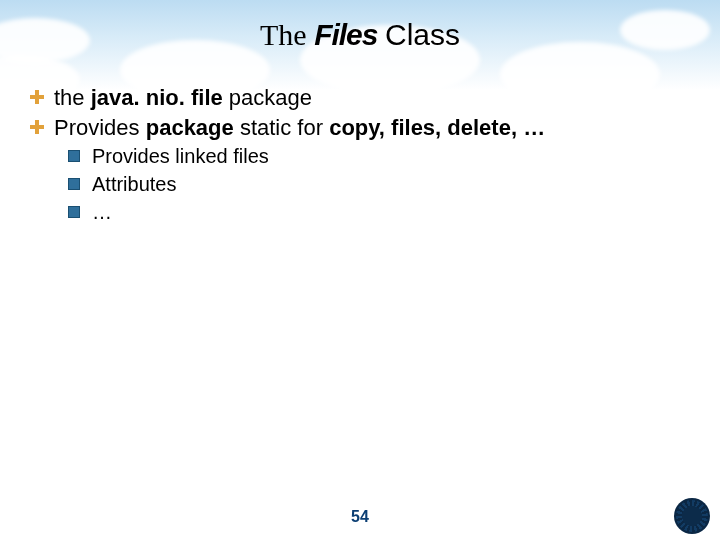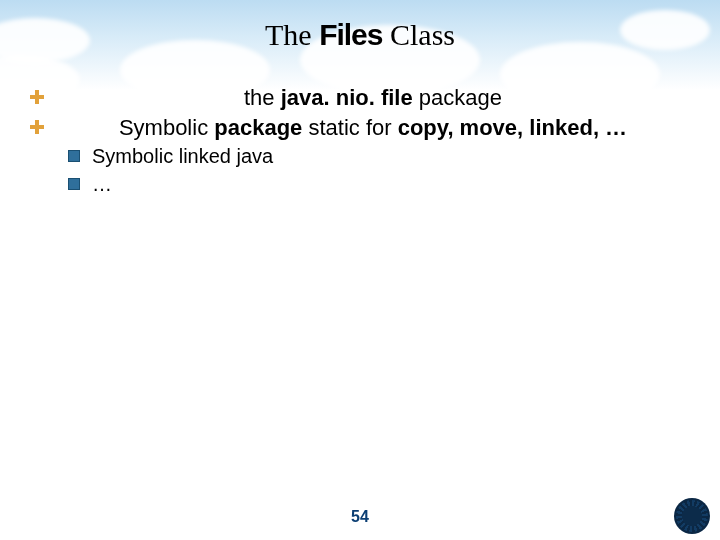--- a/index.html
+++ b/index.html
@@ -29,31 +29,31 @@
   .c6 { width: 120px; height: 50px; top: 55px; left: -40px; }
   .title {
     position: relative;
     text-align: center;
     padding-top: 18px;
     font-size: 30px;
     color: #000;
     font-family: Georgia, 'Times New Roman', serif;
   }
   .title .w1 { font-family: Georgia, serif; font-weight: normal; }
-  .title .w2 { font-family: Arial, Helvetica, sans-serif; font-weight: bold; letter-spacing: -1px; }
-  .title .w3 { font-family: Liberation Serif, serif; font-weight: normal; }
+  .title .w2 { font-family: Arial, Helvetica, sans-serif; font-weight: bold; letter-spacing: -1px; font-style: italic; }
+  .title .w3 { font-family: Liberation Sans, sans-serif; font-weight: normal; }
   .content {
     position: relative;
     margin-top: 32px;
     padding: 0 28px;
     font-size: 22px;
     line-height: 1.28;
     color: #000;
   }
-  .b1 { position: relative; padding-left: 26px; margin-bottom: 2px; text-align: center; }
+  .b1 { position: relative; padding-left: 26px; margin-bottom: 2px; }
   .b1 .bullet {
     position: absolute;
     left: 2px; top: 6px;
     width: 14px; height: 14px;
   }
   .b1 .bullet::before {
     content: "";
     position: absolute;
     left: 5px; top: 0;
     width: 4px; height: 14px;
@@ -117,30 +117,31 @@
 
 <div class="content">
 
   <div class="b1">
     <span class="bullet"></span>
     <span>the </span><b>java. nio. file</b><span> package</span>
   </div>
 
   <div class="b1">
     <span class="bullet"></span>
-    <span>Symbolic </span><b>package</b><span> static for </span><b>copy, move, linked, …</b>
+    <span>Provides </span><b>package</b><span> static for </span><b>copy, files, delete, …</b>
   </div>
 
 
   <div class="b2">
     <span class="bullet"></span>
-    <span>Symbolic linked java</span>
+    <span>Provides linked files</span>
   </div>
   <div class="b2">
     <span class="bullet"></span>
+    <span>Attributes</span>
   </div>
   <div class="b2">
     <span class="bullet"></span>
     <span>…</span>
   </div>
 
 </div>
 
 <div class="footer-num">54</div>
 <div class="emblem"></div>

